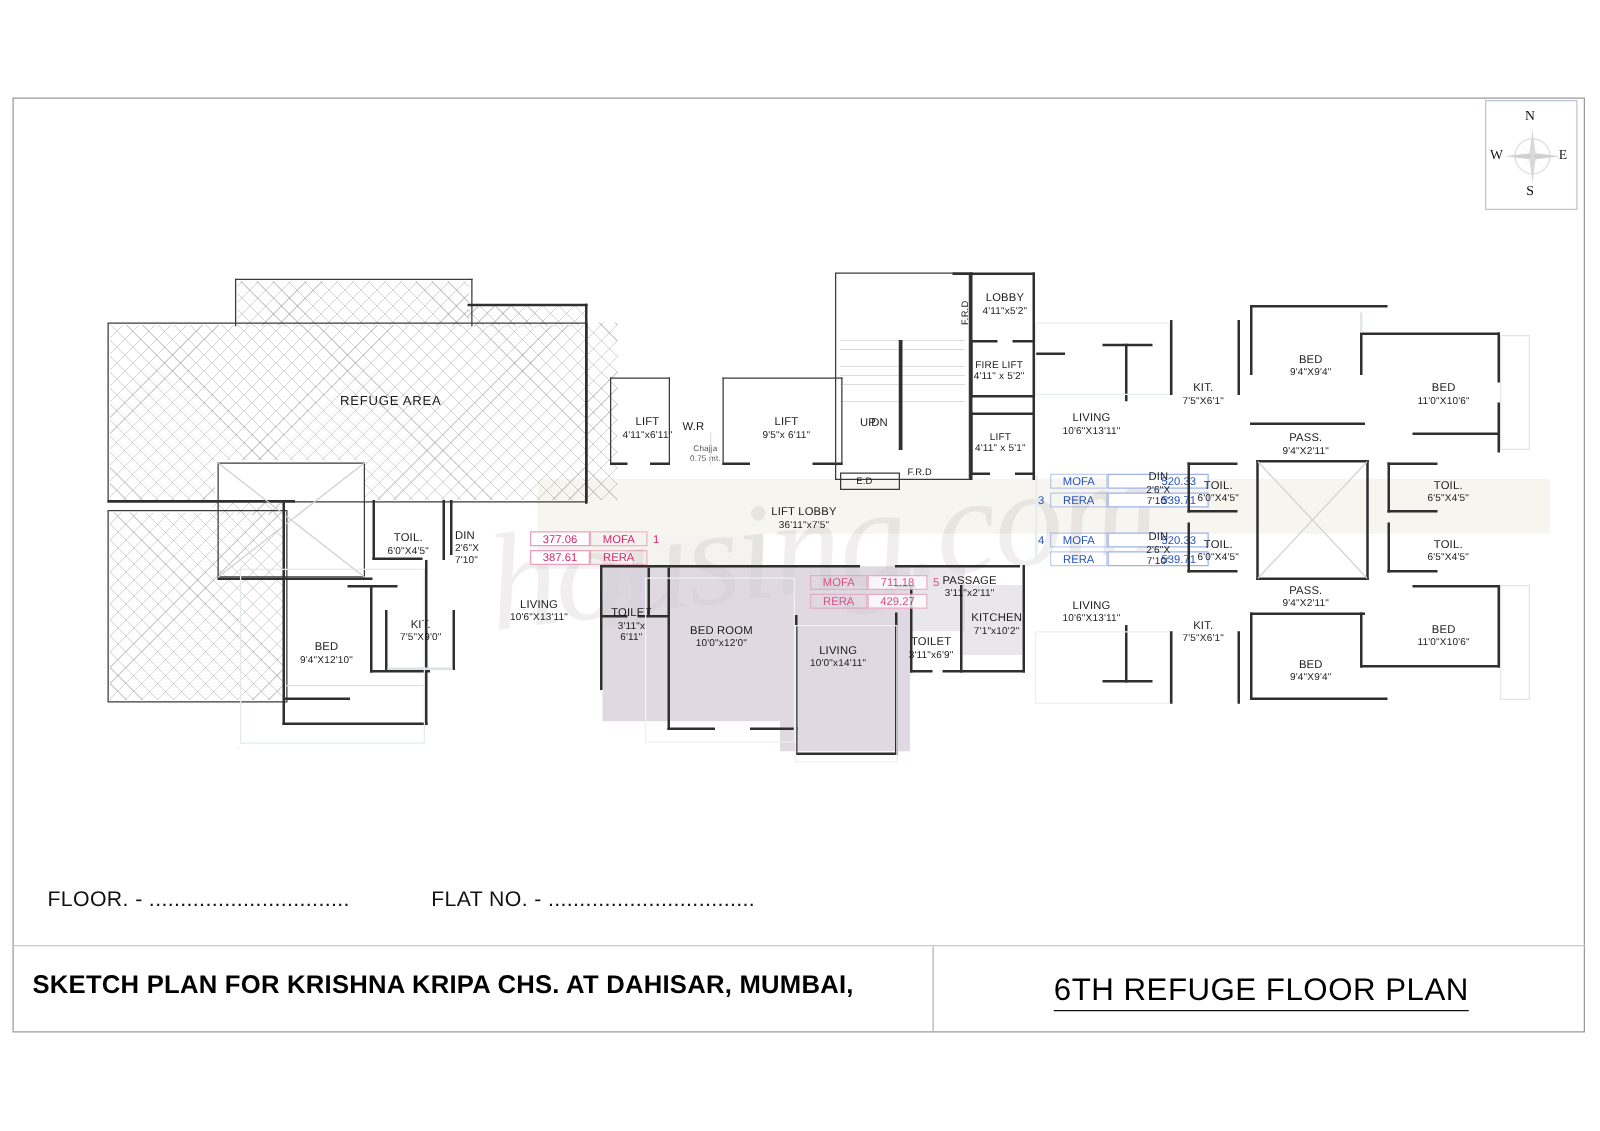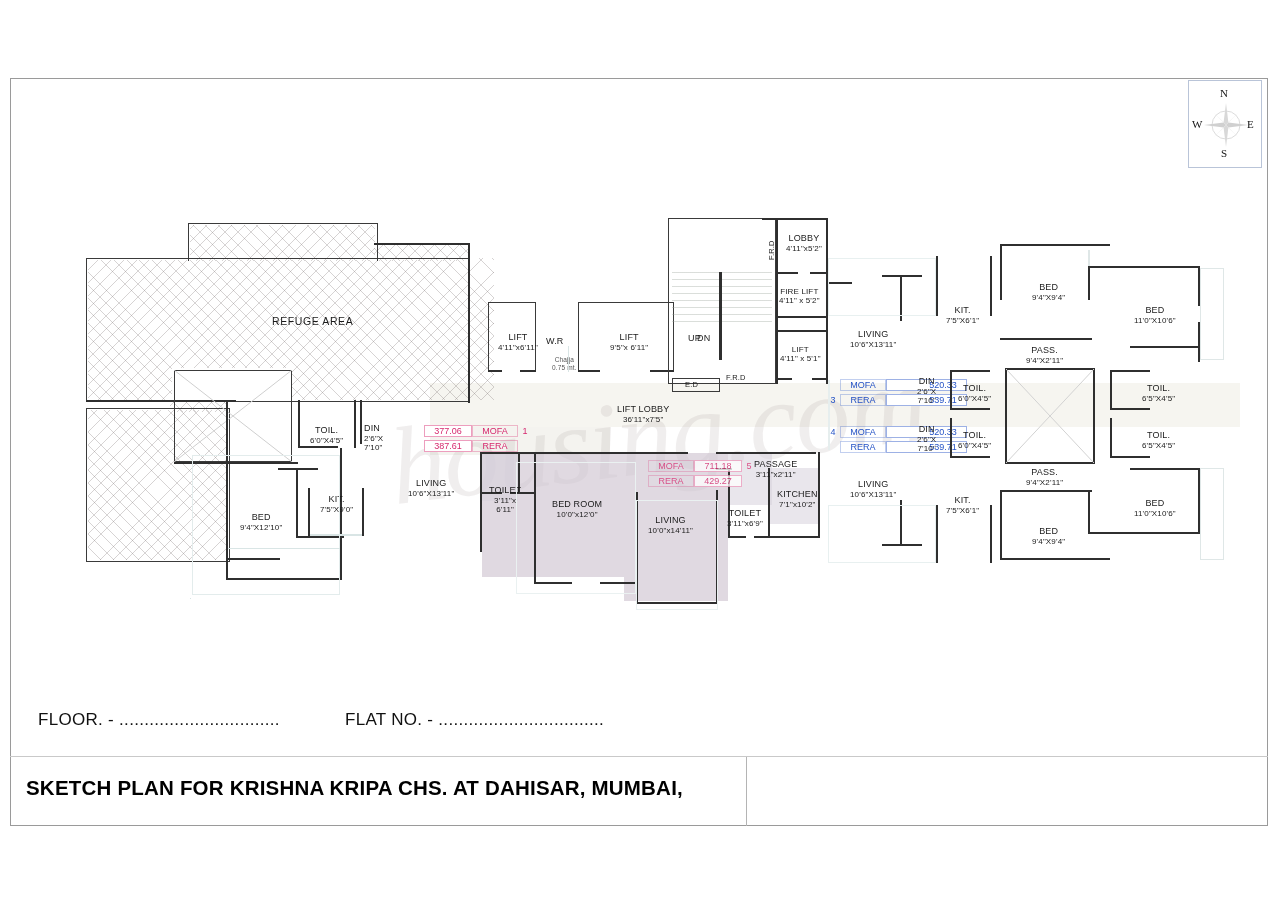--- a/index.html
+++ b/index.html
@@ -514,14 +514,15 @@
     <div class="gf" style="left:636px;top:500px;width:82px;height:110px;border-color:#eaf1f1;"></div>
     <div class="g" style="left:190px;top:598px;width:1px;height:1px;"></div>
   </div>
 
   <div id="floorline">FLOOR. -  ................................</div>
   <div id="flatline">FLAT NO. -  .................................</div>
 
   <div id="tb"></div>
   <div id="tb-div"></div>
   <div id="tb-left">SKETCH PLAN FOR  KRISHNA KRIPA CHS.  AT DAHISAR, MUMBAI,</div>
+  <div id="tb-right">6TH REFUGE FLOOR PLAN</div>
 
 </div>
 
 </body></html>

